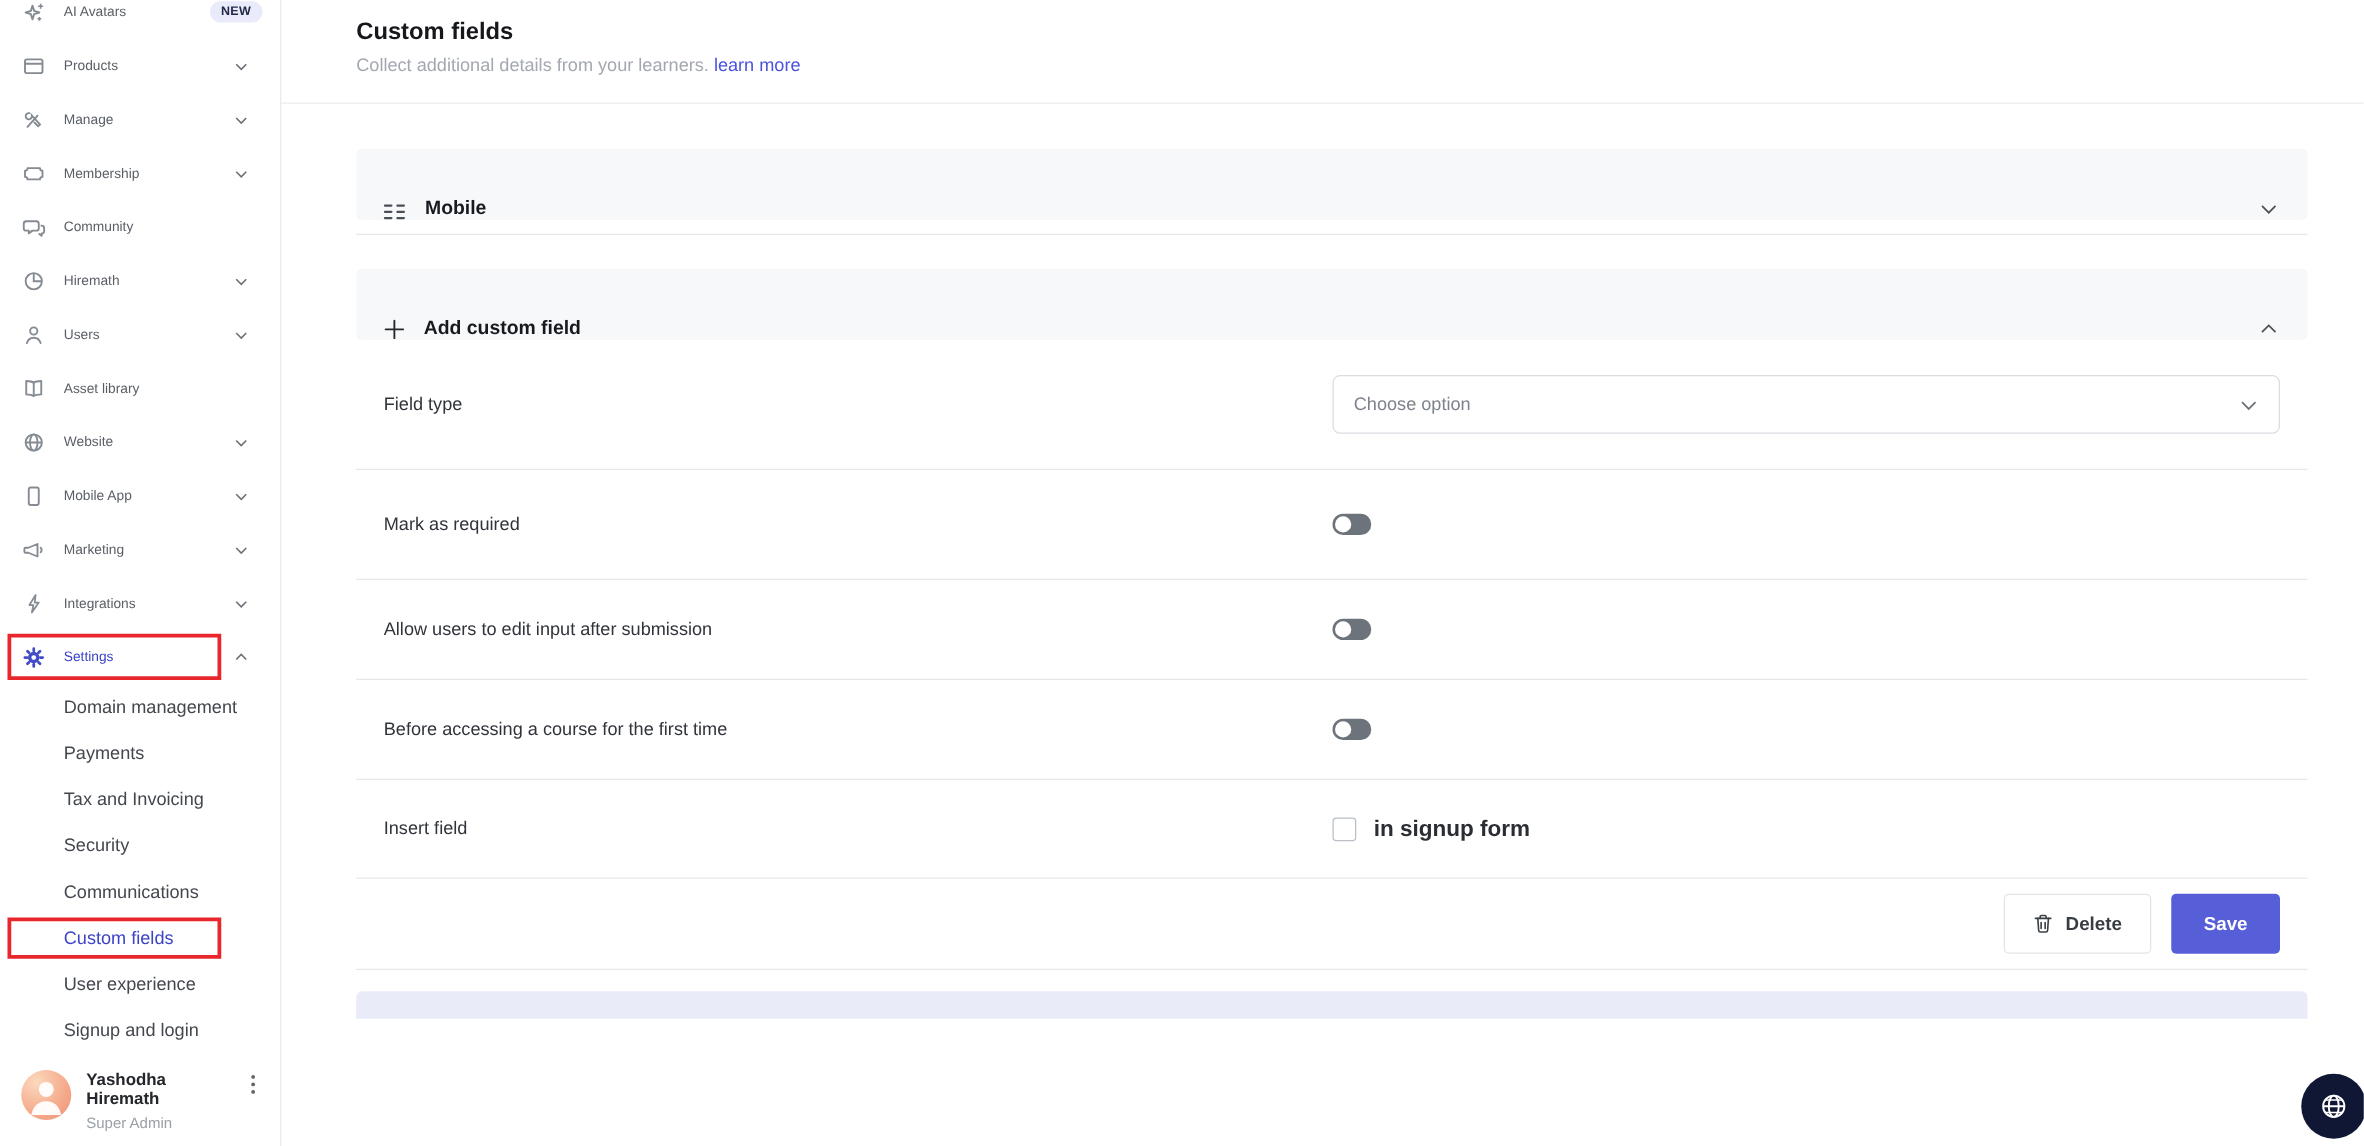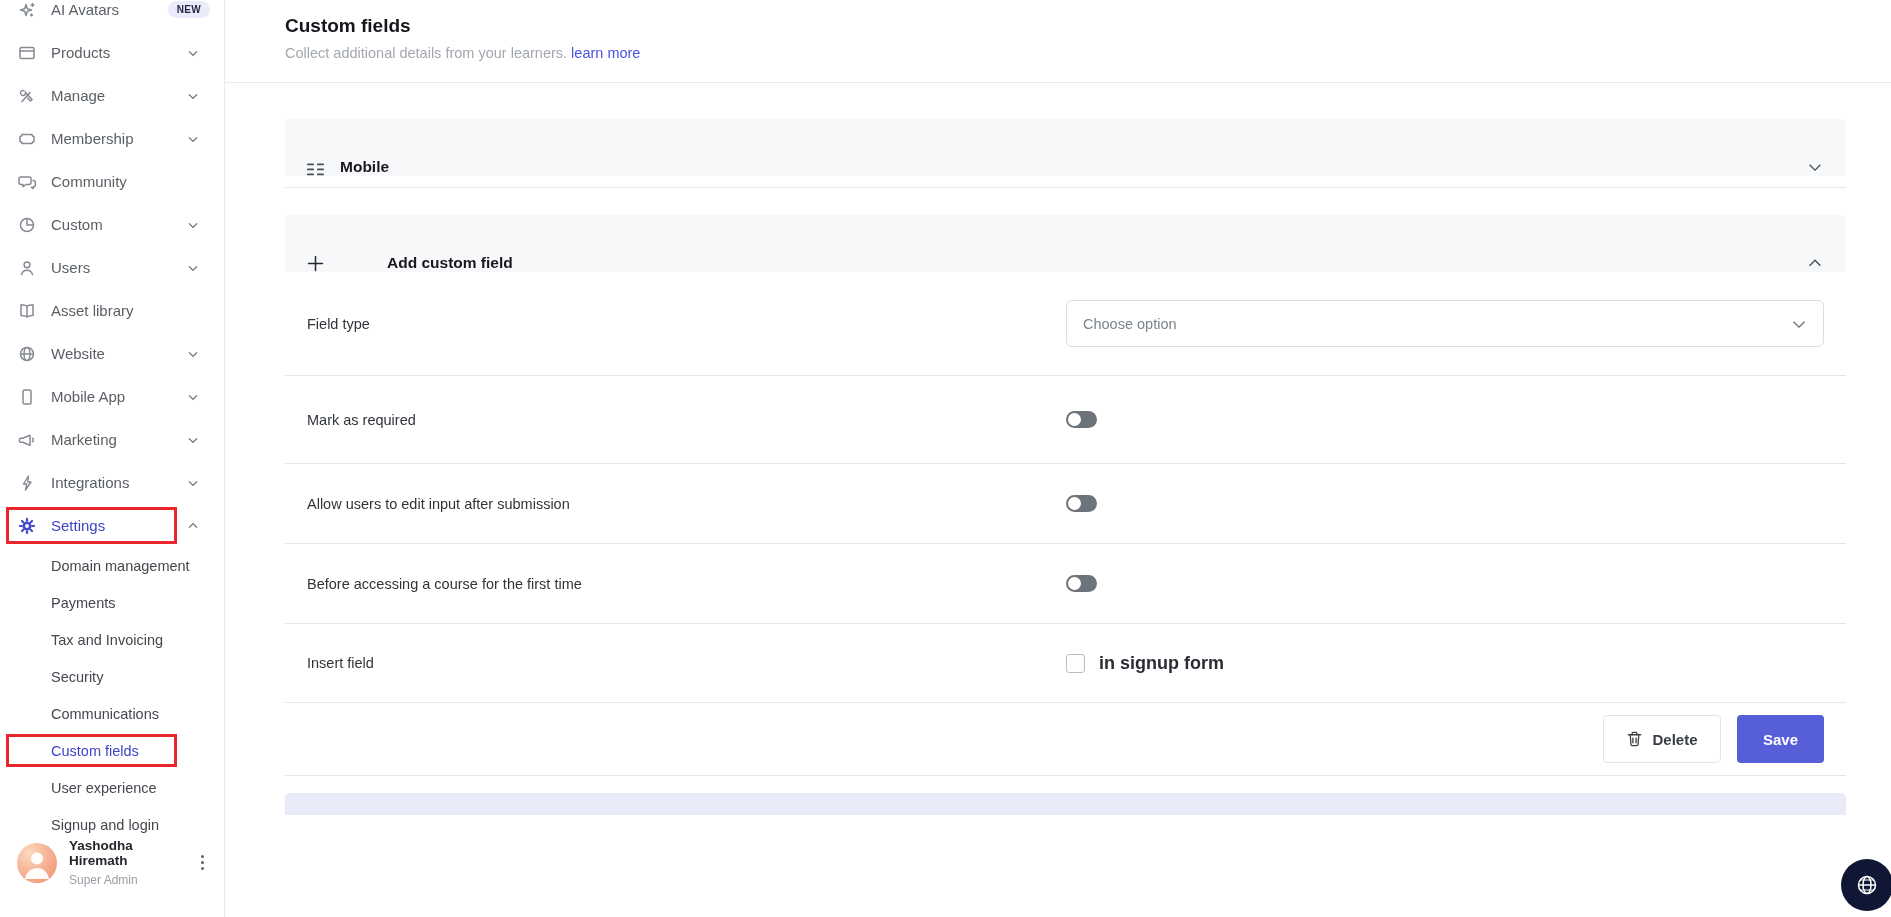--- a/index.html
+++ b/index.html
@@ -8,37 +8,37 @@
   .app { display:flex; width:100%; height:100%; }
 
   
   aside { width:225px; min-width:225px; height:100%; border-right:1px solid #e8eaed;
           position:relative; background:#fff; }
   nav { margin-top:-12px; }
   .nav-item { height:43px; display:flex; align-items:center; padding:0 0 0 17px;
               position:relative; cursor:pointer; }
   .nav-item .ico { width:20px; height:20px; margin-right:14px; display:flex;
                    align-items:center; justify-content:center; flex:none; }
-  .nav-item .lbl { font-size:15px; color:#5a5f66; white-space:nowrap; }
+  .nav-item .lbl { font-size:11px; color:#5a5f66; white-space:nowrap; }
   .nav-item.active .lbl { color:#3c43c6; }
   .nav-item .chev { position:absolute; right:23px; top:50%; transform:translateY(-50%);
                     width:16px; height:16px; }
   .badge-new { margin-left:auto; margin-right:14px; background:#e9ebfa; color:#242a47;
                font-size:10px; font-weight:700; letter-spacing:.3px; padding:3px 9px;
                border-radius:10px; }
   .nav-item.annotated::after { content:''; position:absolute; left:6px; right:47px;
                top:3px; bottom:3px; border:3px solid #e8262c; pointer-events:none; }
   .subnav .sub-item { height:37px; display:flex; align-items:center; padding-left:51px;
                font-size:14.5px; color:#43474e; position:relative; cursor:pointer; }
   .subnav .sub-item.active { color:#3c43c6; }
   .subnav .sub-item.annotated::after { content:''; position:absolute; left:6px; right:47px;
                top:2px; bottom:2px; border:3px solid #e8262c; pointer-events:none; }
 
-  .user-footer { position:absolute; left:0; right:0; bottom:30px; display:flex;
-                 align-items:center; padding:0 14px 0 17px; }
+  .user-footer { position:absolute; left:0; right:0; bottom:12px; display:flex;
+                 align-items:flex-start; padding:0 14px 0 17px; }
   .avatar { width:40px; height:40px; border-radius:50%; flex:none; overflow:hidden;
             background:radial-gradient(circle at 30% 25%, #fbd9bd, #f5a98b 60%, #ef8f74); }
   .user-meta { margin-left:12px; flex:1; }
   .user-name { font-size:13.5px; font-weight:700; color:#23262b; }
   .user-role { font-size:12px; color:#9aa0a8; margin-top:5px; }
   .kebab { width:16px; height:22px; display:flex; flex-direction:column; gap:3px;
            align-items:center; justify-content:center; cursor:pointer; }
   .kebab i { width:3px; height:3px; border-radius:50%; background:#5c6269; }
 
   
@@ -48,21 +48,21 @@
   .page-sub { margin-top:8px; font-size:14.5px; color:#a3a8b0; }
   .page-sub a { color:#4a52e0; text-decoration:none; cursor:pointer; }
 
   .content { padding:0 45px 0 60px; }
   .section-row { height:57px; background:#f7f8fa; border-radius:4px; display:flex;
                  align-items:flex-end; padding:0 22px; cursor:pointer; }
   .section-row .s-lbl { font-size:15.5px; font-weight:700; color:#17191e; margin-left:15px; }
   .section-row .chev { margin-left:auto; width:18px; height:18px; }
   .row-mobile { margin-top:36px; }
   .divider-full { height:1px; background:#e5e7ea; margin-top:11px; }
-  .row-add { margin-top:27px;gap:48px; }
+  .row-add { margin-top:27px; }
 
   .form-row { display:flex; align-items:center; padding:0 22px; }
   .form-row .f-lbl { flex:1; font-size:14.5px; color:#30343a; }
   .f-ctrl { width:758px; flex:none; display:flex; align-items:center; }
   .row-title { height:104px; }
   .row-type  { height:104px; border-bottom:1px solid #e5e7ea; }
   .row-toggle1 { height:88px; border-bottom:1px solid #e5e7ea; }
   .row-toggle  { height:80px; border-bottom:1px solid #e5e7ea; }
   .row-insert  { height:79px; border-bottom:1px solid #e5e7ea; }
 
@@ -176,21 +176,21 @@
         <span class="lbl">Community</span>
       </div>
 
       <div class="nav-item">
         <span class="ico">
           <svg width="20" height="20" viewBox="0 0 20 20" fill="none" stroke="#858b93" stroke-width="1.5">
             <circle cx="10" cy="10" r="6.5"></circle>
               <path d="M10 3.5 V10 H16.5"></path>
           </svg>
         </span>
-        <span class="lbl">Custom</span>
+        <span class="lbl">Hiremath</span>
         <span class="chev">
           <svg width="16" height="16" viewBox="0 0 20 20" fill="none" stroke="#6a7077" stroke-width="1.6">
               <polyline points="5,8 10,13 15,8"></polyline>
             </svg>
         </span>
       </div>
 
       <div class="nav-item">
         <span class="ico">
           <svg width="20" height="20" viewBox="0 0 20 20" fill="none" stroke="#858b93" stroke-width="1.5" stroke-linecap="round">

